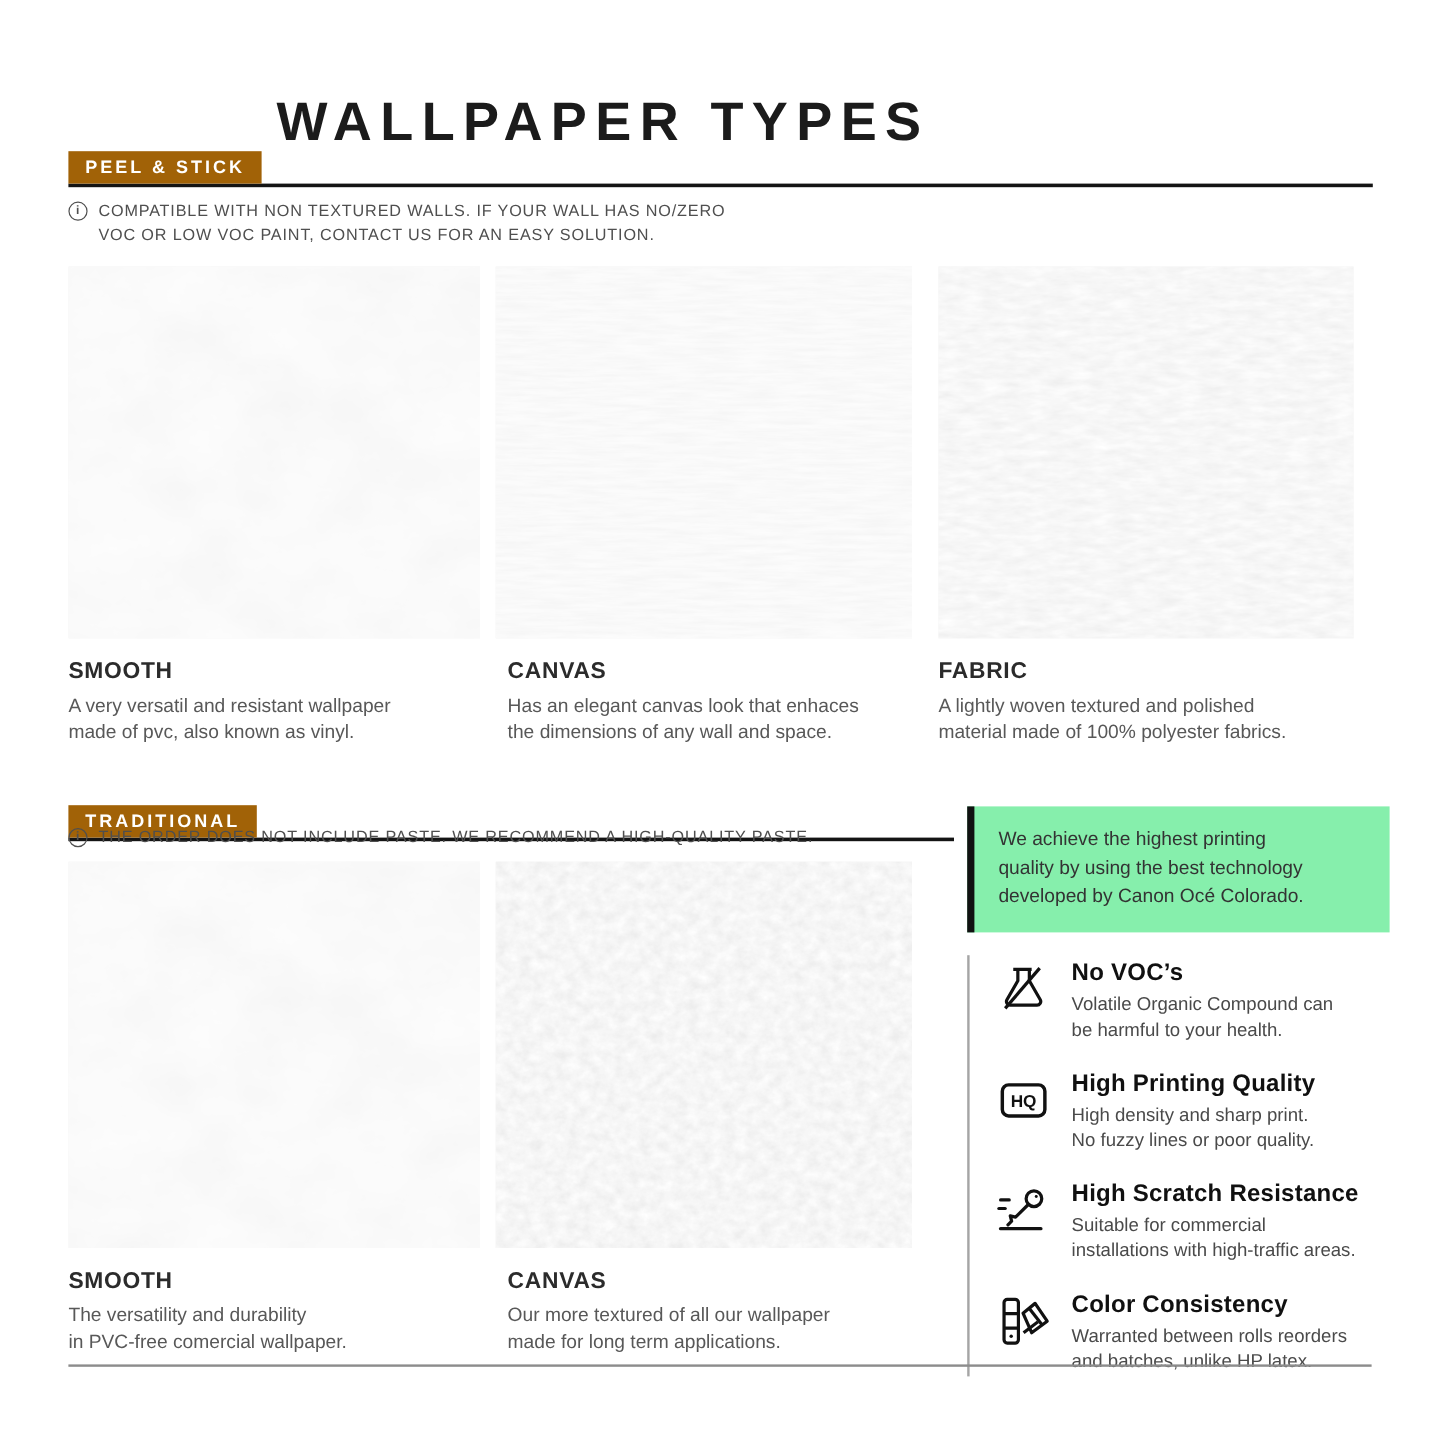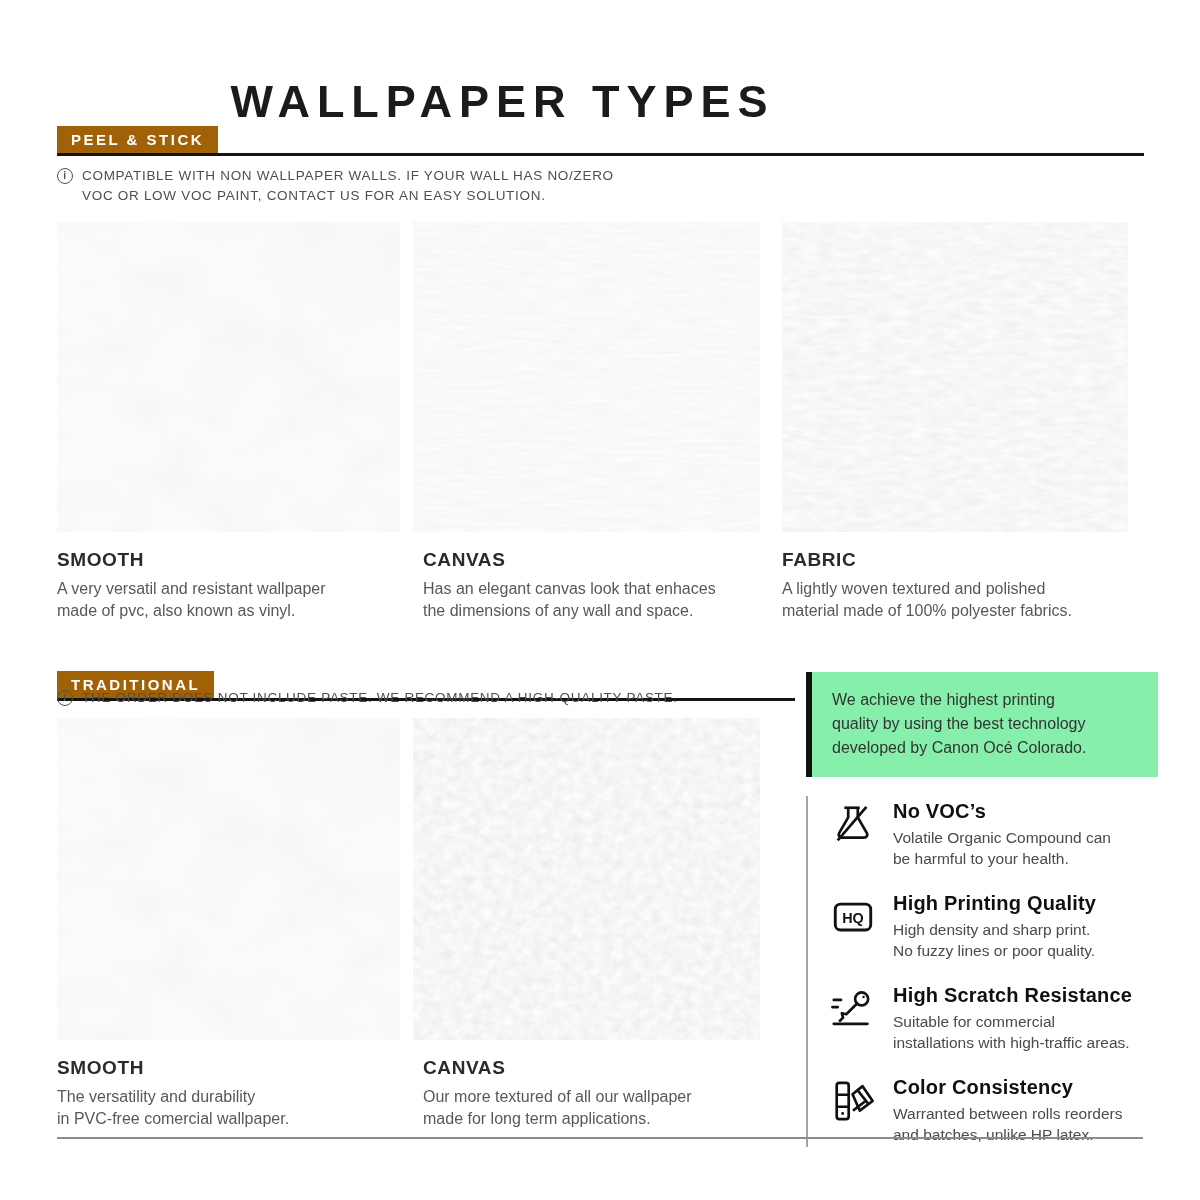--- a/index.html
+++ b/index.html
@@ -104,21 +104,21 @@
 
   <h1 class="title">WALLPAPER TYPES</h1>
 
   <div class="sec-header s1">
     <span class="sec-tag">PEEL &amp; STICK</span>
   </div>
 
   <div class="note n1">
     <span class="i-circle">i</span>
     <div>
-      <div>COMPATIBLE WITH NON WALLPAPER WALLS. IF YOUR WALL HAS NO/ZERO</div>
+      <div>COMPATIBLE WITH NON TEXTURED WALLS. IF YOUR WALL HAS NO/ZERO</div>
       <div>VOC OR LOW VOC PAINT, CONTACT US FOR AN EASY SOLUTION.</div>
     </div>
   </div>
 
   <div class="cards-row r1">
 
     <div class="card c-a">
       <div class="swatch">
         <svg preserveAspectRatio="none">
             <rect width="100%" height="100%" filter="url(#tex-smooth)"></rect>

